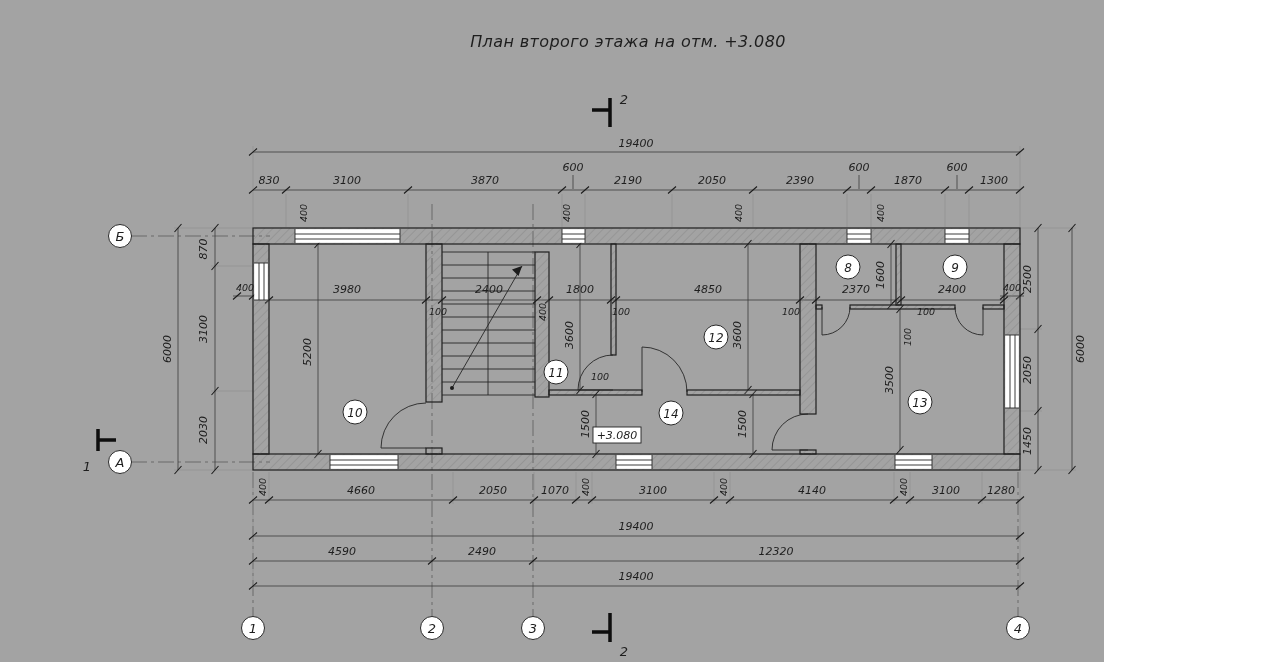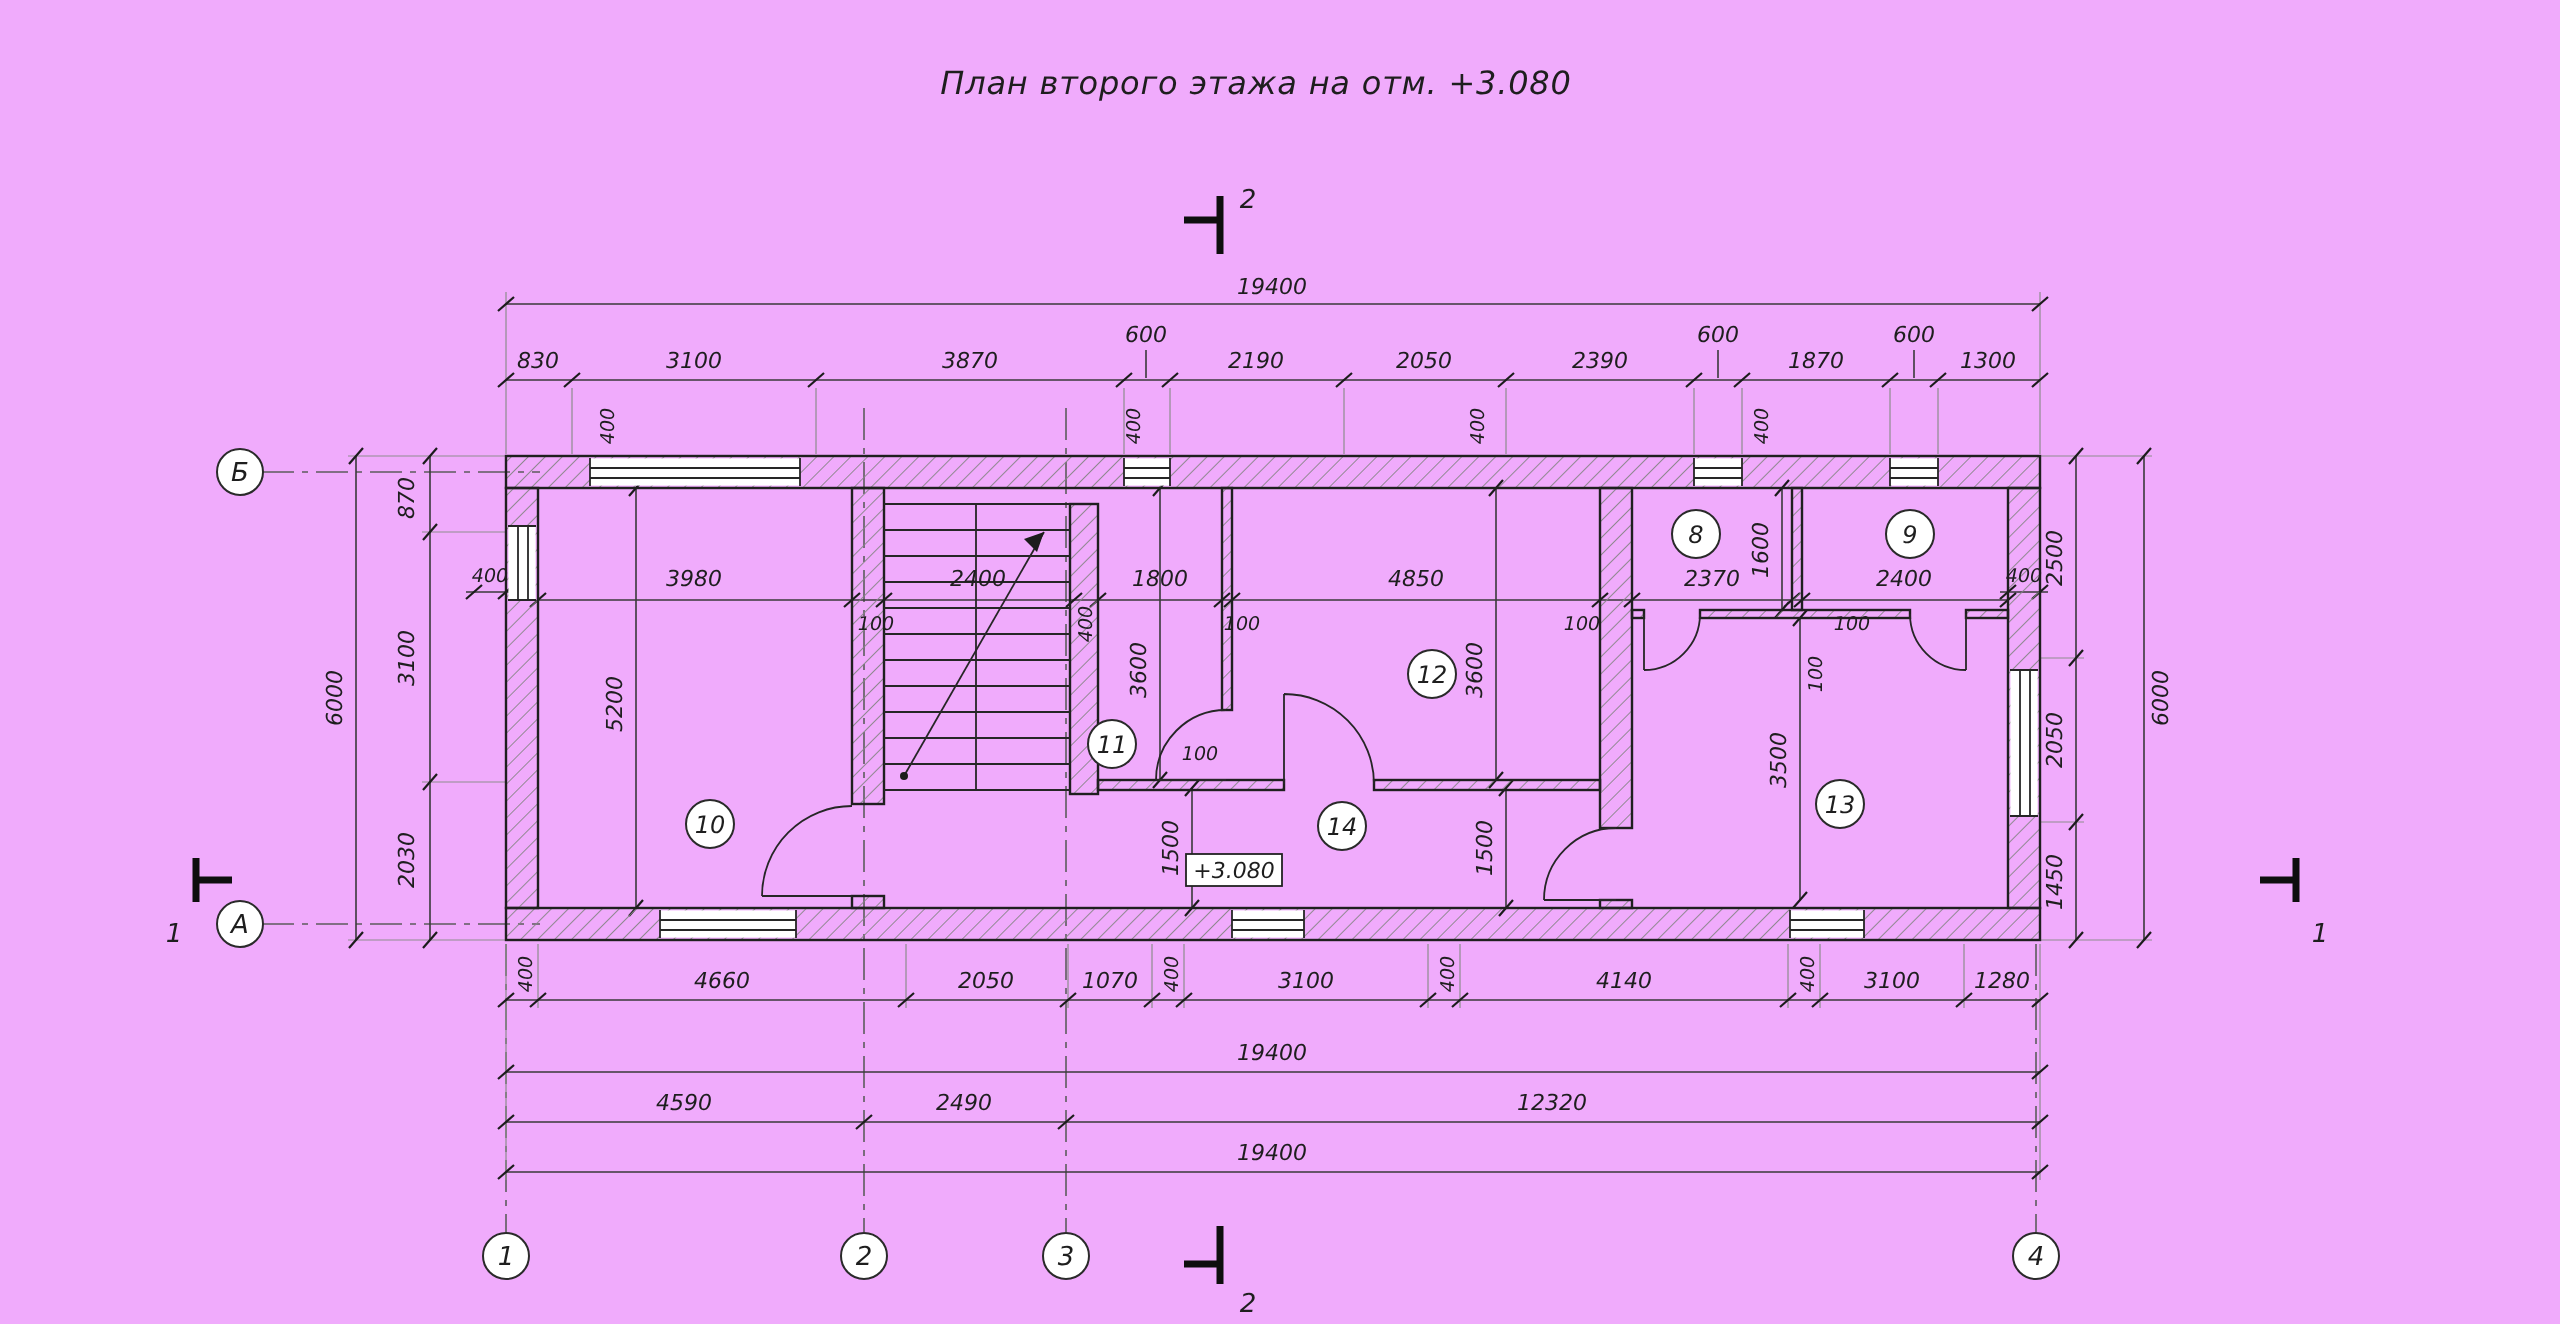--- a/index.html
+++ b/index.html
@@ -1,16 +1,16 @@
 <!DOCTYPE html>
 <html><head>
 <meta charset="utf-8">
 <style>
   html,body{margin:0;padding:0;background:#ffffff}
-  .sheet{position:relative;width:1280px;height:662px;background:#f0abfc;overflow:hidden;
+  .sheet{position:relative;width:1104px;height:662px;background:#a3a3a3;overflow:hidden;
          font-family:"DejaVu Sans",sans-serif}
   svg{display:block}
   svg text{font-family:"DejaVu Sans",sans-serif;font-style:italic;fill:#1e1e1e;text-anchor:middle}
   .t-title{font-size:16px;letter-spacing:.4px}
   .t-dim{font-size:11px}
   .t-sm{font-size:9.5px}
   .t-room{font-size:12px}
   .t-axis{font-size:13px}
   .ln-wall{fill:url(#hatch);stroke:#1f1f1f;stroke-width:1.2}
   .ln-dim{stroke:#3a3a3a;stroke-width:.8;fill:none}

